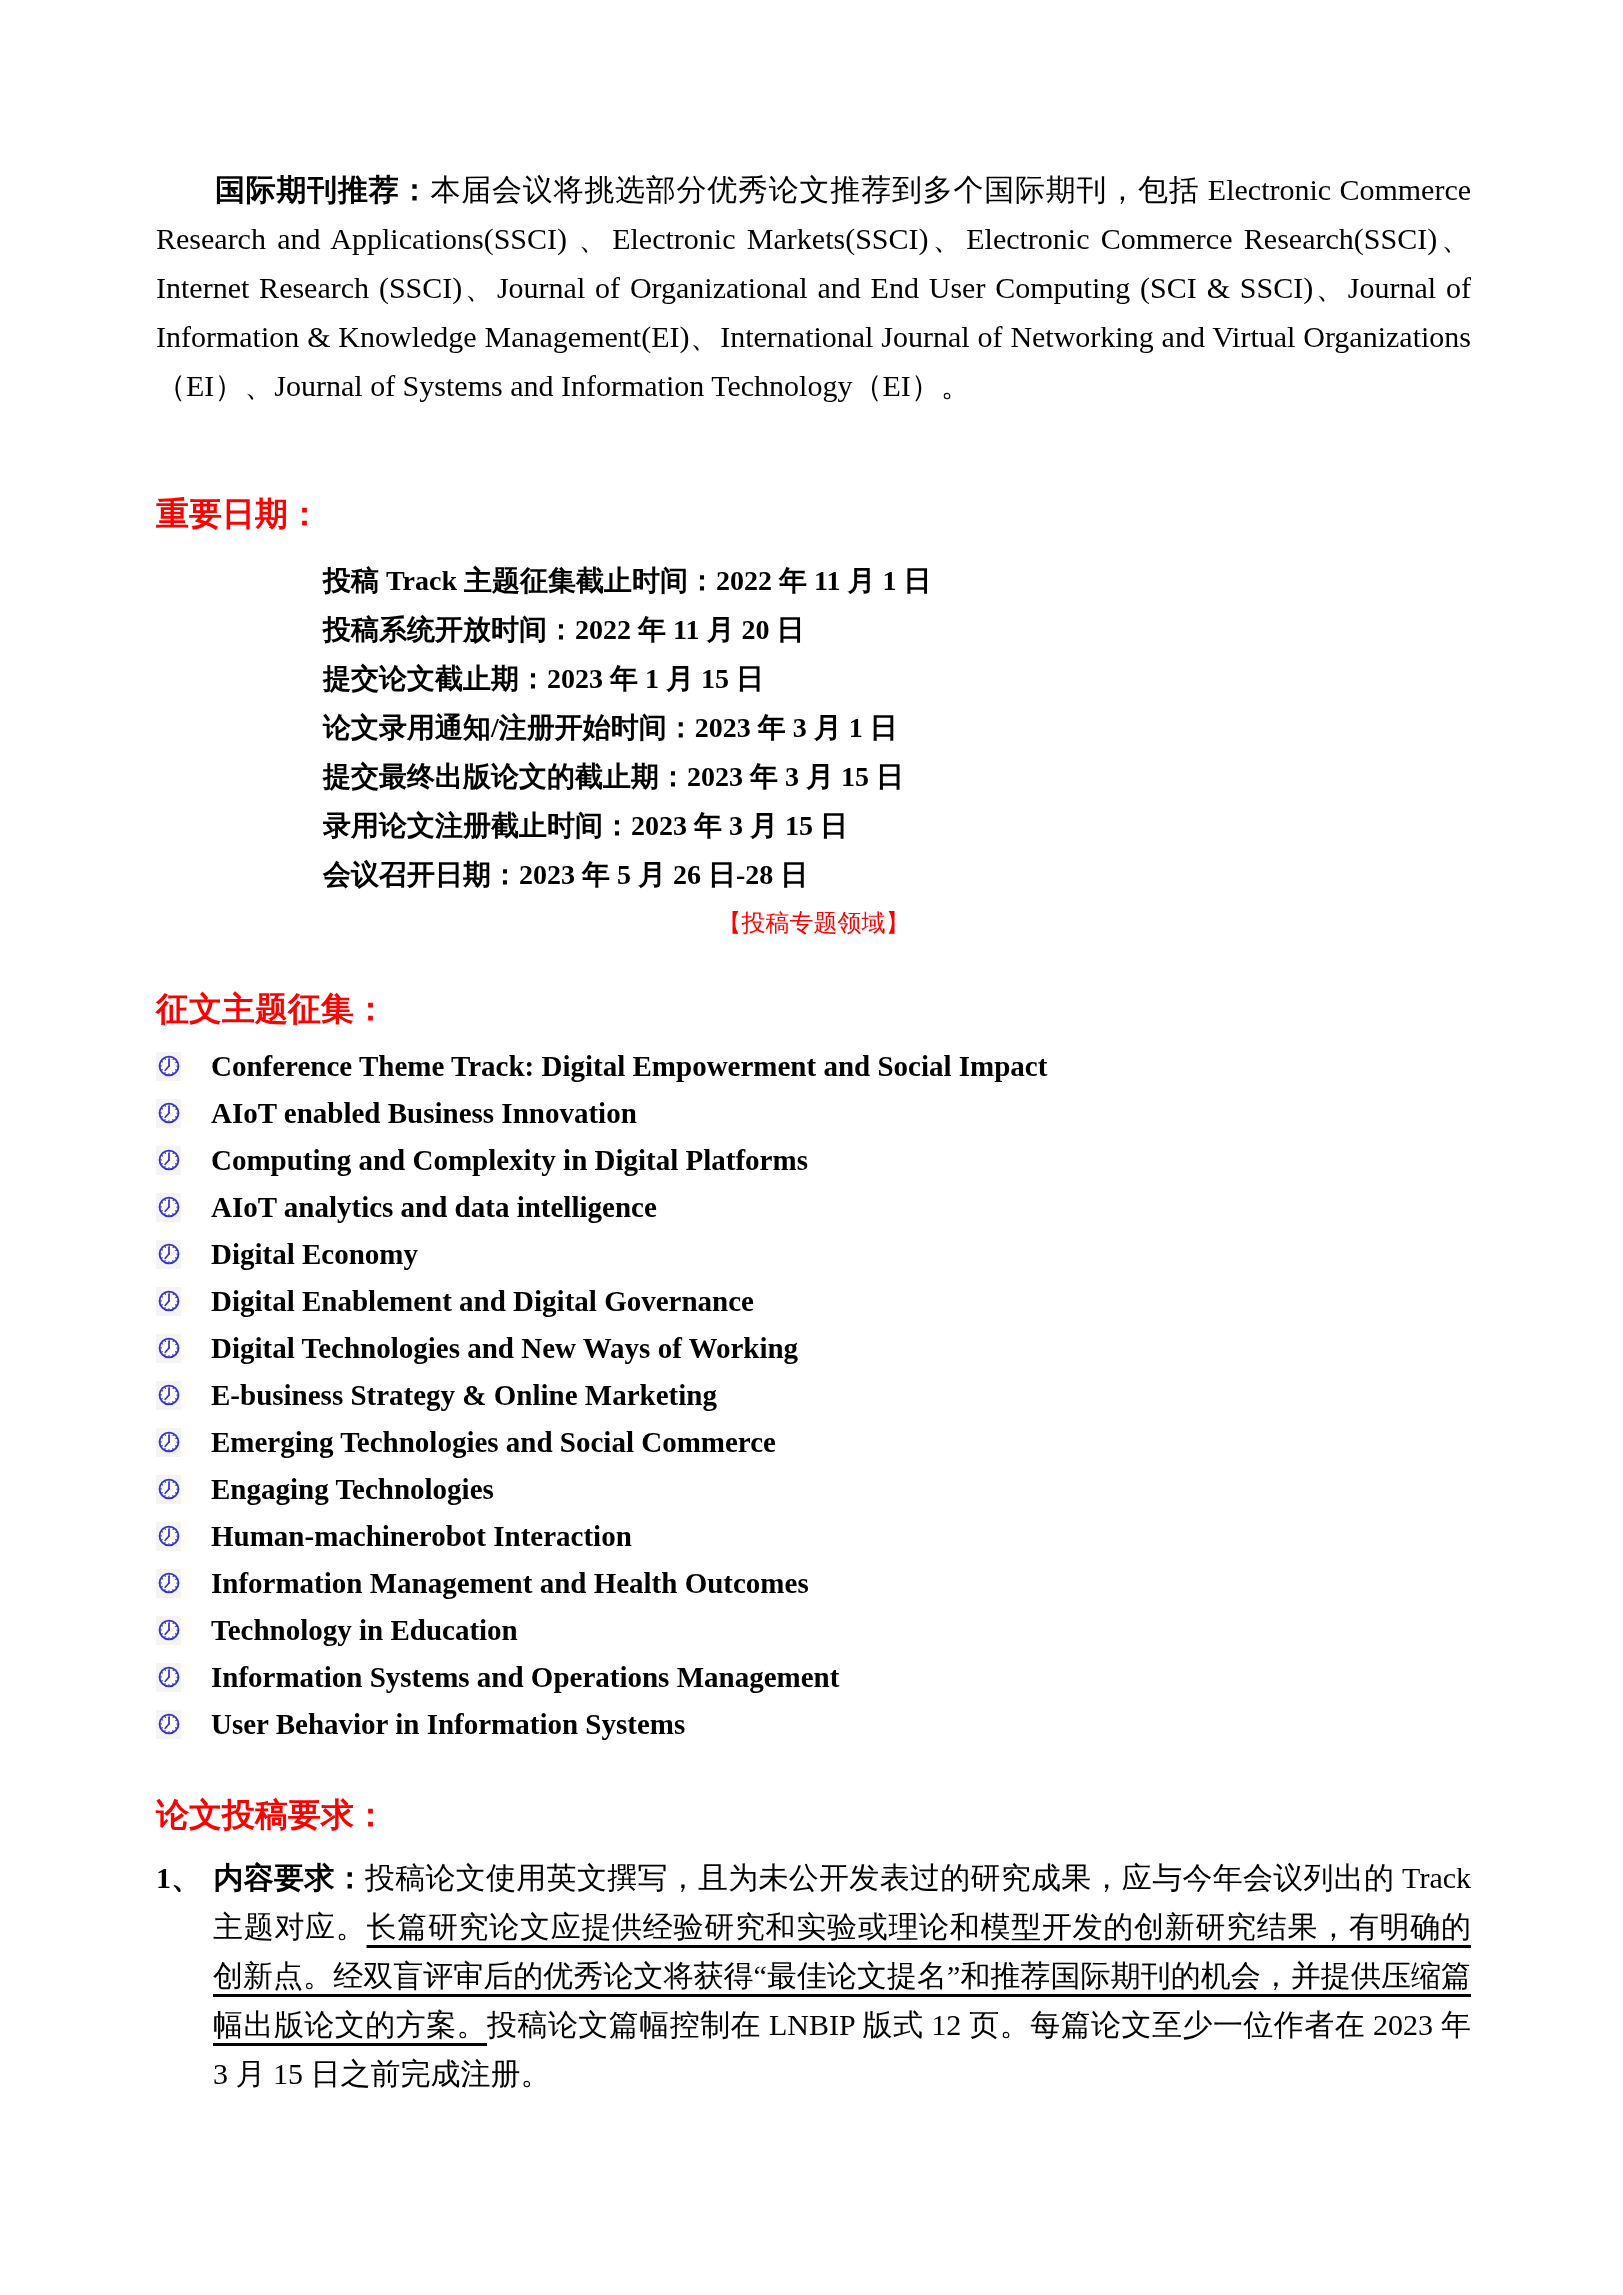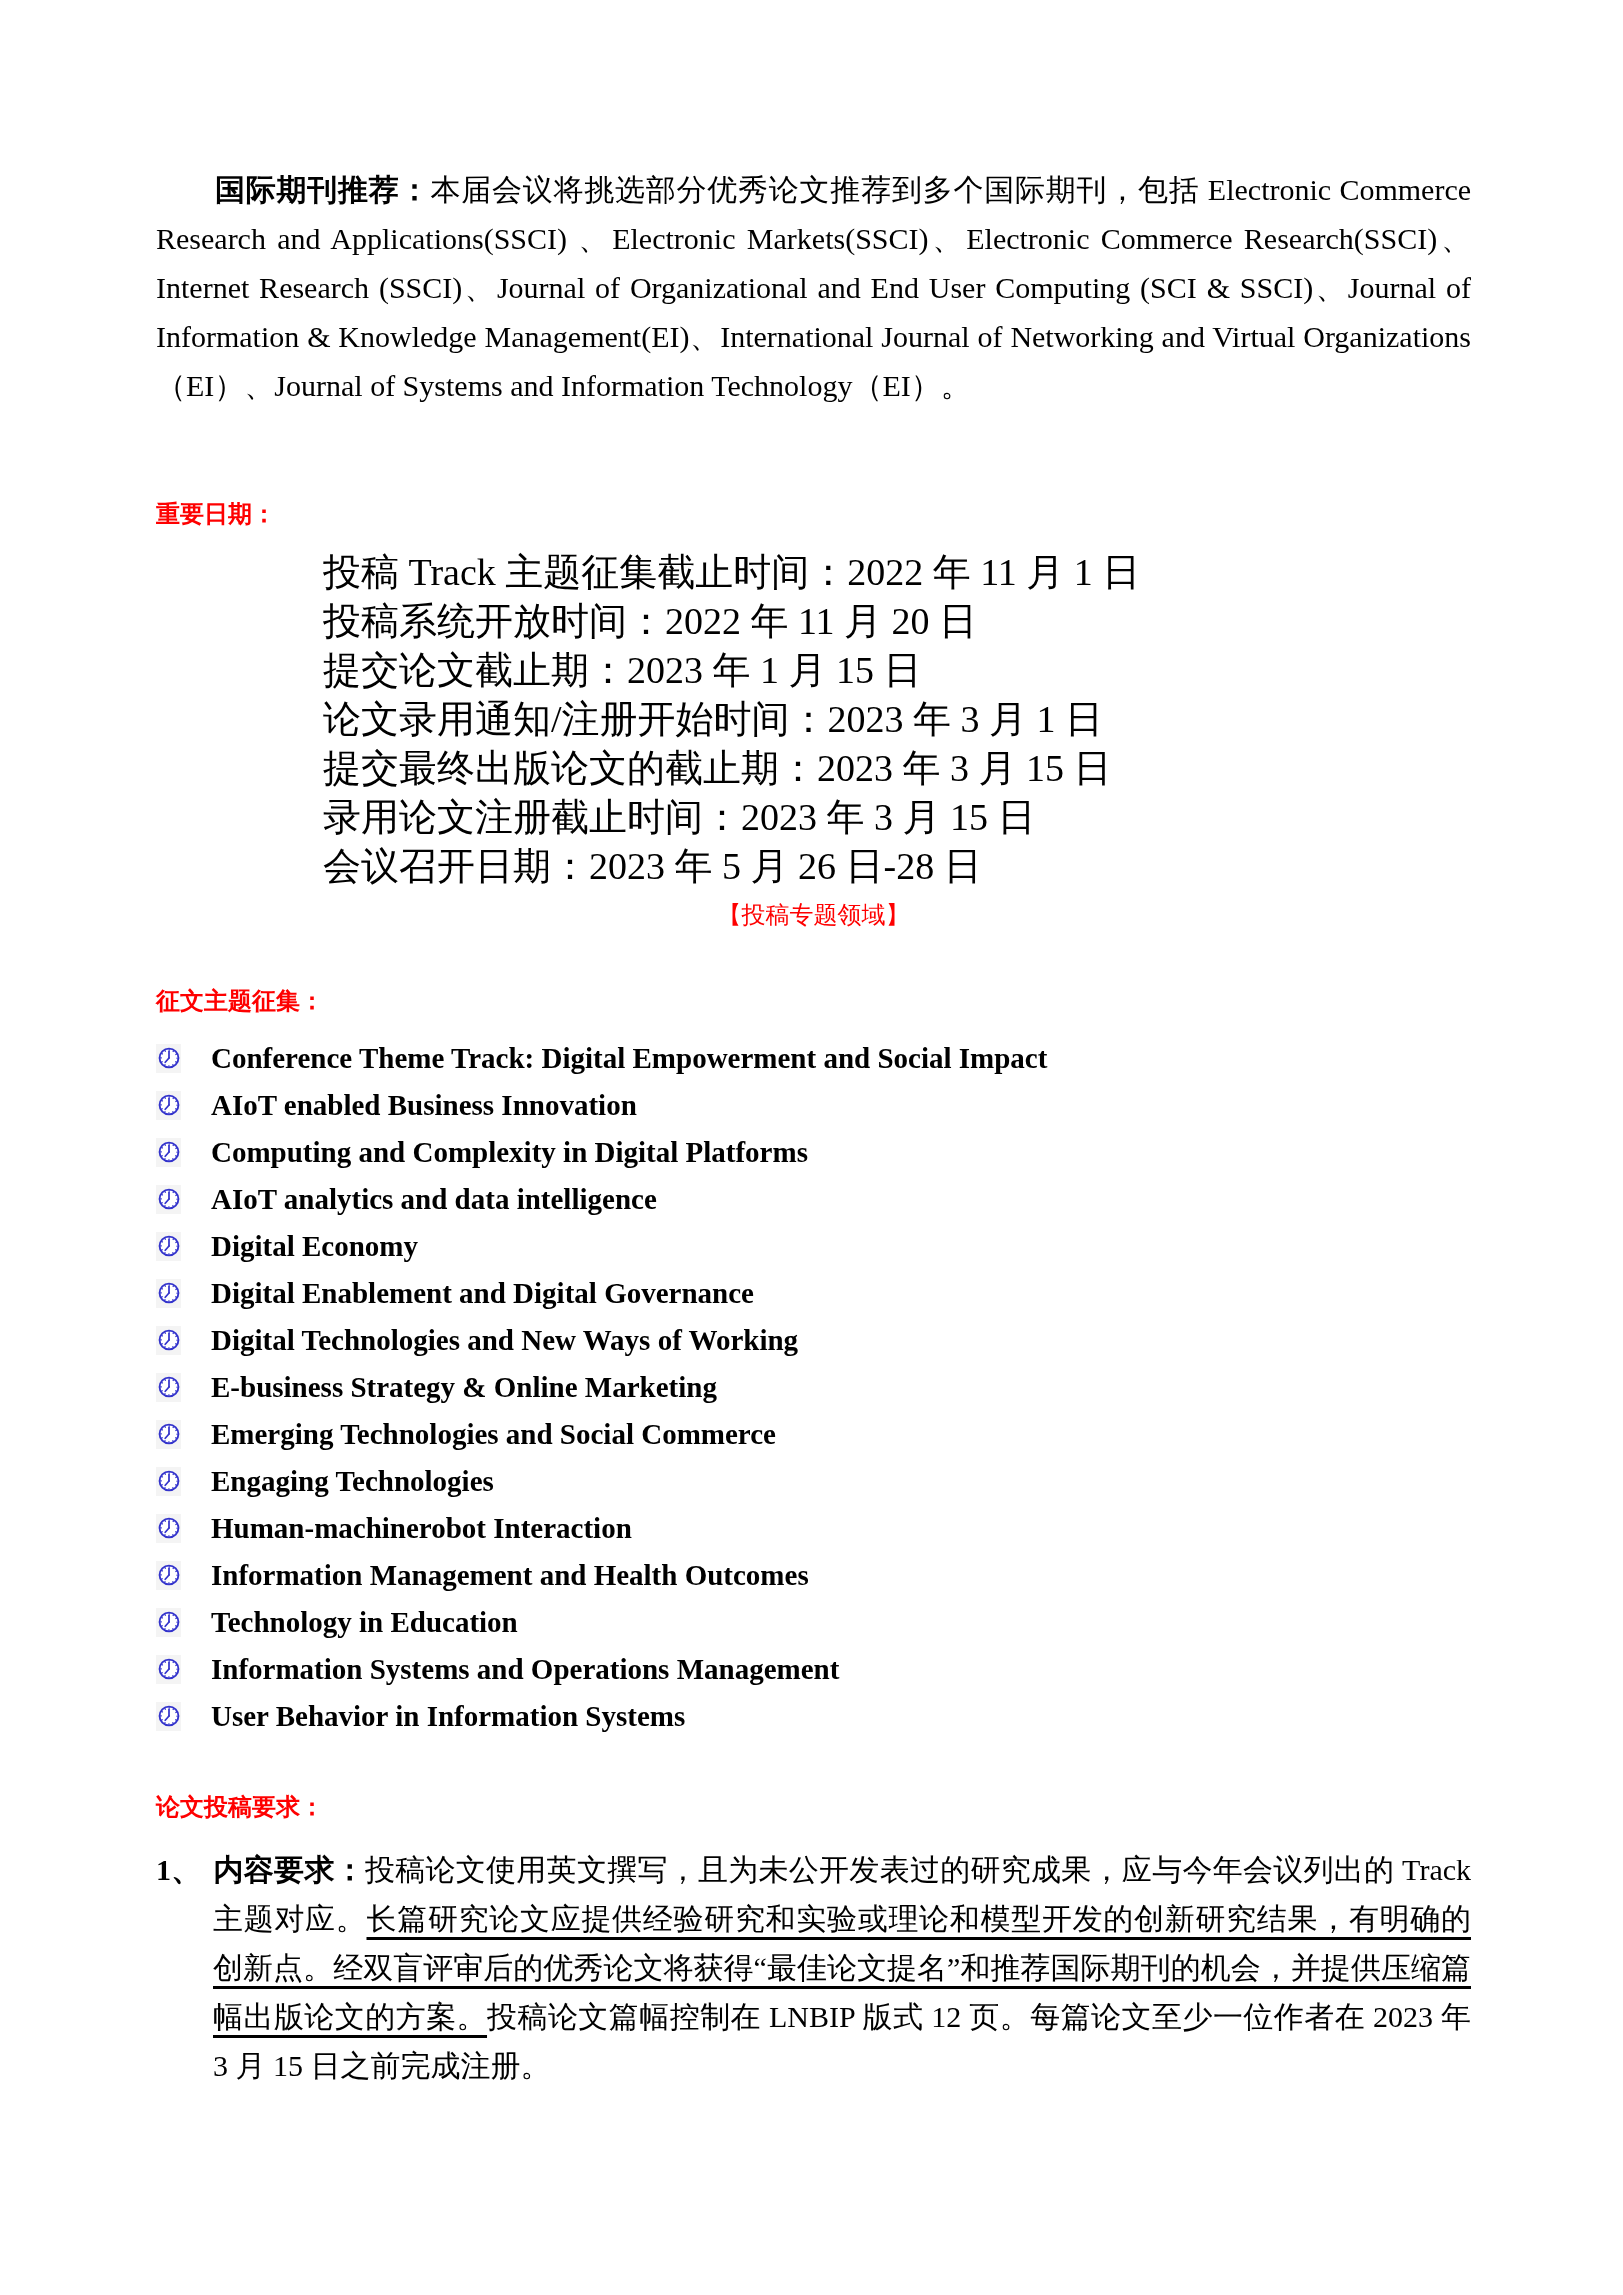--- a/index.html
+++ b/index.html
@@ -30,32 +30,33 @@
     text-align:justify;
     text-indent:59px;
   }
 
   
   .red-heading{
     margin:0;
     color:var(--accent-red);
     font-family:"Liberation Sans","DejaVu Sans",sans-serif;
     font-weight:bold;
-    font-size:24px;
+    font-size:33px;
     line-height:41px;
   }
   .heading-dates{margin-top:83px;}
   .heading-topics{margin-top:40px;}
   .heading-req{margin-top:46px;}
 
   
   .dates{
-    margin:14px 0 0 167px;
-    font-size:38px;
+    margin:22px 0 0 167px;
+    font-size:28px;
     line-height:49px;
+    font-weight:bold;
   }
   .date-row{white-space:nowrap;}
 
   
   .banner{
     text-align:center;
     color:var(--accent-red);
     font-size:24px;
     line-height:49px;
     font-weight:normal;

